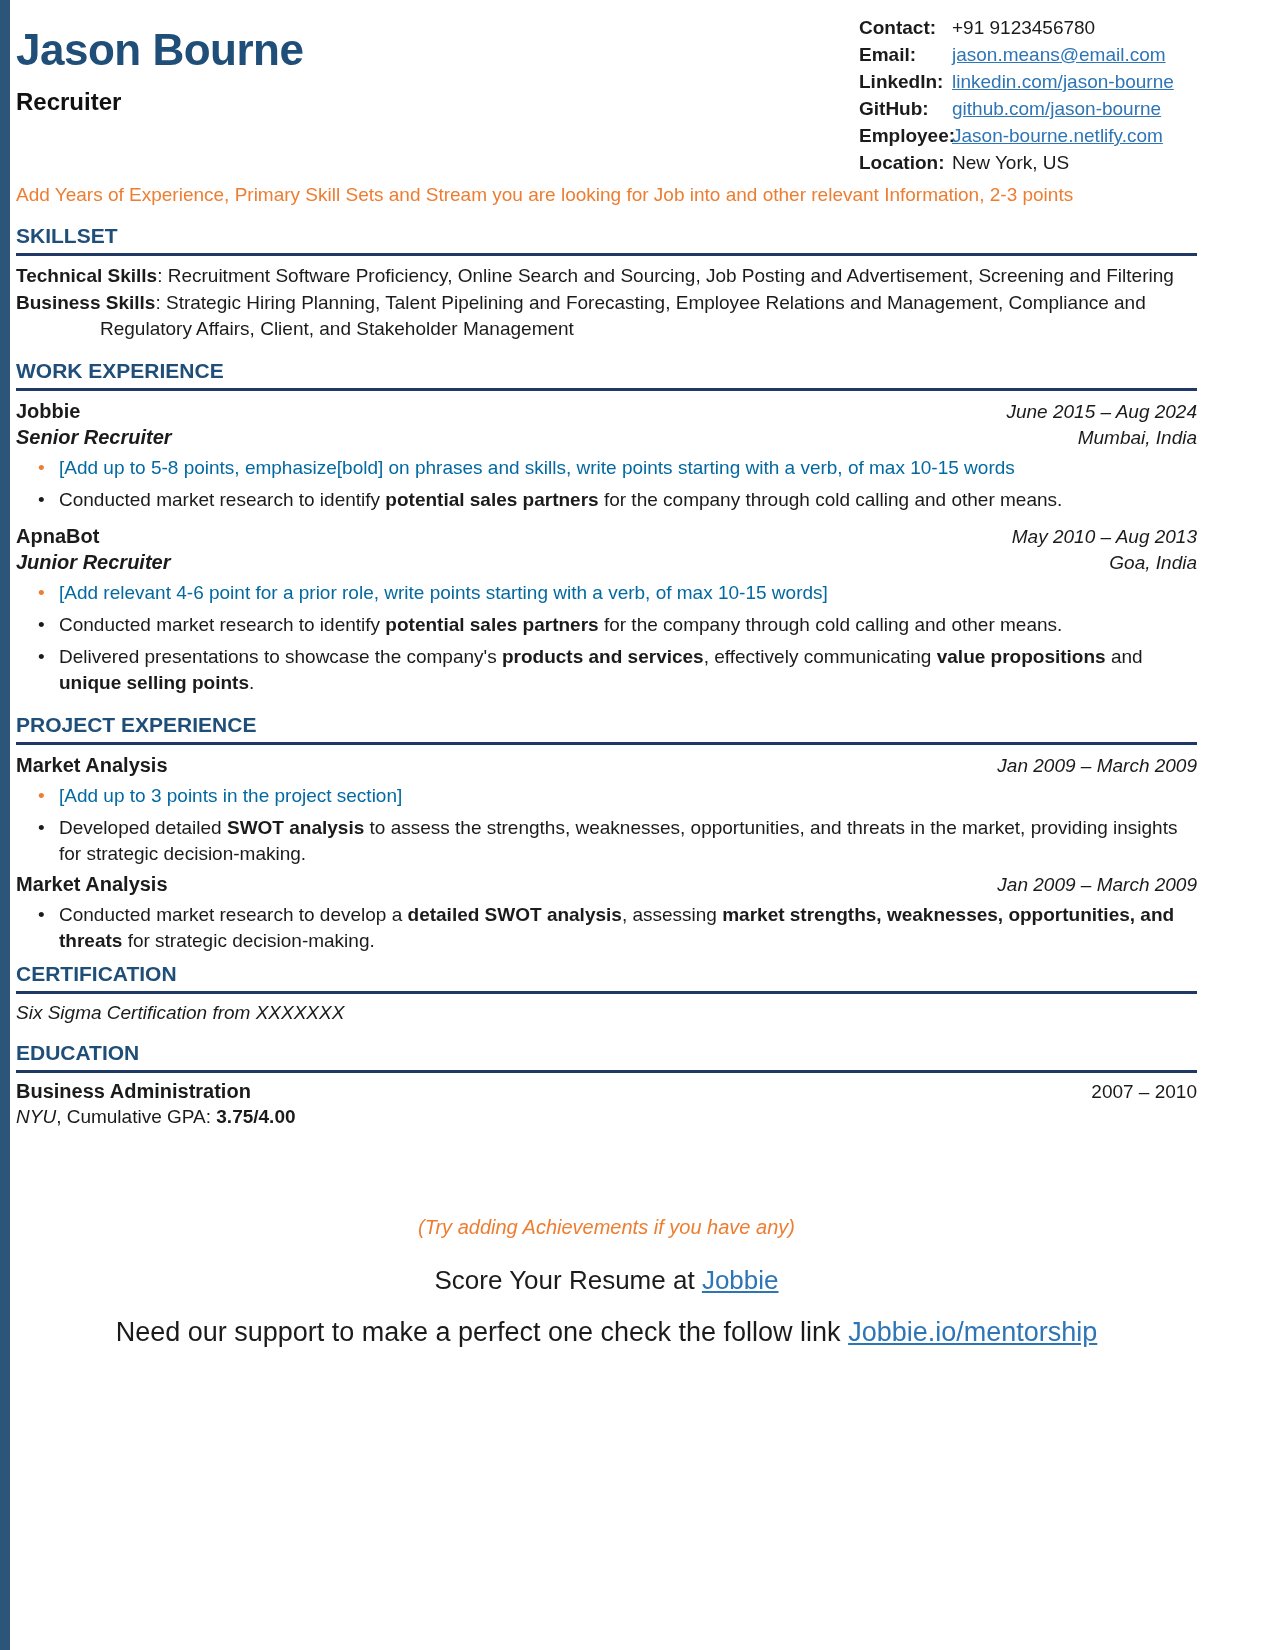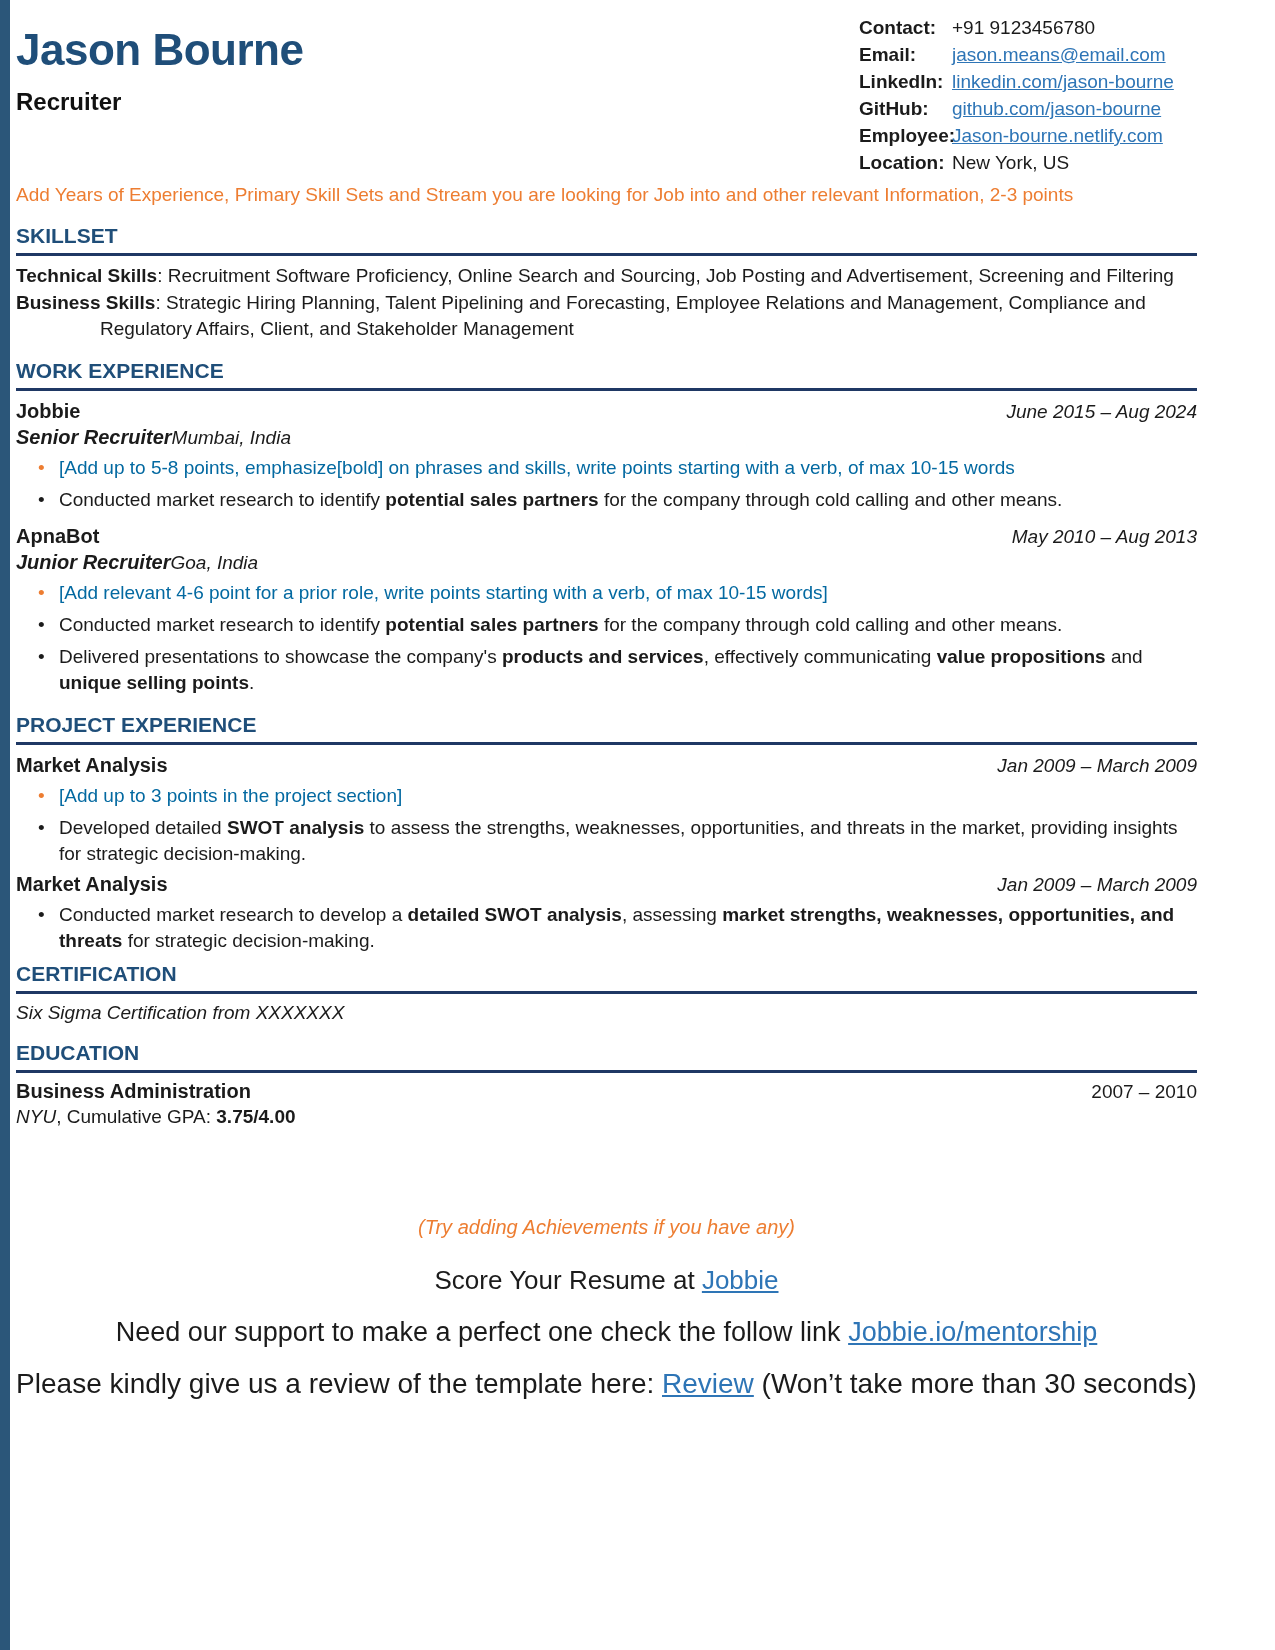--- a/index.html
+++ b/index.html
@@ -38,21 +38,21 @@
   }
   .orange { color: #ed7d31; }
   .summary-text { font-size: 19px; line-height: 25px; margin-top: 6px; }
   .skill-line { font-size: 19px; line-height: 26px; padding-left: 84px; text-indent: -84px; }
   .skills { margin-top: 7px; }
   .skill-line + .skill-line { margin-top: 1px; }
   .entry-head { display: flex; justify-content: space-between; align-items: baseline; margin-top: 9px; }
   .entry-title { font-size: 20px; font-weight: 700; }
   .entry-date, .entry-loc { font-size: 19px; font-style: italic; }
   .entry-role { font-size: 20px; font-weight: 700; font-style: italic; }
-  .role-row { display: flex; align-items: baseline; margin-top: 3px; }
+  .role-row { display: flex; justify-content: space-between; align-items: baseline; margin-top: 3px; }
   .bullets { margin-top: 5px; }
   .bullet {
     position: relative; padding-left: 43px;
     font-size: 19px; line-height: 26px; margin-top: 6px;
   }
   .bullet::before {
     content: "\2022"; position: absolute; left: 22px; top: 0;
     font-size: 19px;
   }
   .bullet.orange-bullet::before { color: #ed7d31; }
@@ -191,16 +191,15 @@
       <span class="entry-title">Business Administration</span>
       <span class="edu-date">2007 – 2010</span>
     </div>
     <div class="edu-line2"><span style="font-style: italic;">NYU</span><span>, Cumulative GPA: </span><span style="font-weight: 700;">3.75/4.00</span></div>
   </div>
 
   <div class="footer">
     <div class="footer-note">(Try adding Achievements if you have any)</div>
     <div class="footer-score"><span>Score Your Resume at </span><span class="link">Jobbie</span></div>
     <div class="footer-support"><span>Need our support to make a perfect one check the follow link </span><span class="link">Jobbie.io/mentorship</span></div>
-    <div class="footer-review"><span>Please kindly give us a review of the template here: </span><span class="link">Review</span><span> (Won’t take more than 30 seconds)</span></div>
   </div>
 
 </div>
 
 </body></html>

